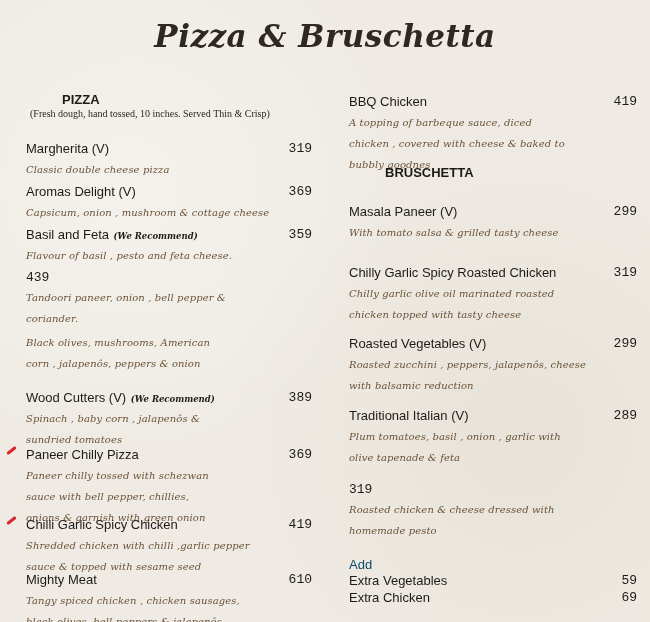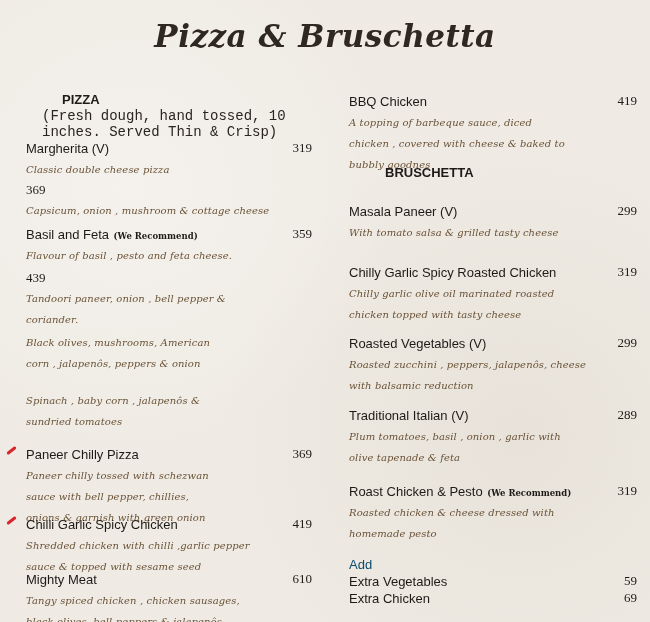--- a/index.html
+++ b/index.html
@@ -19,32 +19,32 @@
       font-size: 31px; color: #2f2721; letter-spacing: 0.5px;
     }
     .col { position: absolute; top: 0; }
     .col-left { left: 26px; width: 286px; }
     .col-right { left: 349px; width: 288px; }
     .section-head {
       position: absolute; left: 0;
       font-family: "Liberation Sans", sans-serif; font-weight: bold; font-size: 13px; color: #1e1a16; margin-left: 36px;
     }
     .section-note {
-      position: absolute; left: 16px; font-size: 14px; color: #2a2520;
-      font-family: Liberation Mono, monospace;
+      position: absolute; left: 4px; font-size: 10px; color: #2a2520;
+      font-family: Liberation Serif, serif;
     }
     .item { position: absolute; left: 0; width: 100%; }
     .item-row { display: flex; justify-content: space-between; align-items: center; }
     .item-name {
       font-family: "Liberation Sans", sans-serif; font-size: 13px; color: #1e1a16; white-space: nowrap;
     }
     .rec {
-      font-family: "DejaVu Serif", serif; font-weight: bold; font-size: 8.5px; color: #1e1a16;
+      font-family: "DejaVu Serif", serif; font-style: italic; font-weight: bold; font-size: 8.5px; color: #1e1a16;
     }
-    .price { font-family: Liberation Serif, serif; font-size: 13px; color: #1e1a16; }
+    .price { font-family: Liberation Mono, monospace; font-size: 13px; color: #1e1a16; }
     .desc {
       font-family: "DejaVu Serif", serif; font-style: italic; font-size: 10px; color: #6a5236;
       line-height: 21px; margin-top: 2px; letter-spacing: 0.1px;
     }
     .chili {
       position: absolute; left: -20px; top: 4px; width: 11px; height: 3px;
       background: #d7262c; border-radius: 2px; transform: rotate(-38deg);
     }
     .add-head { position: absolute; left: 0; font-size: 13px; color: #0c4a6e; }
   </style>
@@ -60,20 +60,21 @@
   <div class="item" style="top:139px; width:286px">
     <div class="item-row">
         <span><span class="item-name">Margherita (V)</span></span>
         <span class="price">319</span>
       </div>
     <div class="desc">Classic double cheese pizza</div>
   </div>
 
   <div class="item" style="top:182px; width:286px">
     <div class="item-row">
+        <span><span class="item-name">Aromas Delight (V)</span></span>
         <span class="price">369</span>
       </div>
     <div class="desc">Capsicum, onion , mushroom &amp; cottage cheese</div>
   </div>
 
   <div class="item" style="top:225px; width:286px">
     <div class="item-row">
         <span><span class="item-name">Basil and Feta</span> <span class="rec">(We Recommend)</span></span>
         <span class="price">359</span>
       </div>
@@ -85,20 +86,24 @@
         <span class="price">439</span>
       </div>
     <div class="desc" style="width:205px">Tandoori paneer, onion , bell pepper &amp; coriander.</div>
   </div>
 
   <div class="item" style="top:330px; width:286px">
     <div class="desc" style="width:200px">Black olives, mushrooms, American corn , jalapenôs, peppers &amp; onion</div>
   </div>
 
   <div class="item" style="top:388px; width:286px">
+    <div class="item-row">
+        <span><span class="item-name">Wood Cutters (V)</span> <span class="rec">(We Recommend)</span></span>
+        <span class="price">389</span>
+      </div>
     <div class="desc" style="width:190px">Spinach , baby corn , jalapenôs &amp; sundried tomatoes</div>
   </div>
 
   <div class="item" style="top:445px; width:286px">
     <span class="chili"></span>
     <div class="item-row">
         <span><span class="item-name">Paneer Chilly Pizza</span></span>
         <span class="price">369</span>
       </div>
     <div class="desc" style="width:200px">Paneer chilly tossed with schezwan sauce with bell pepper, chillies, onions &amp; garnish with green onion</div>
@@ -160,21 +165,20 @@
   <div class="item" style="top:406px; width:288px">
     <div class="item-row">
         <span><span class="item-name">Traditional Italian (V)</span></span>
         <span class="price">289</span>
       </div>
     <div class="desc" style="width:235px">Plum tomatoes, basil , onion , garlic with olive tapenade &amp; feta</div>
   </div>
 
   <div class="item" style="top:482px; width:288px">
     <div class="item-row">
-        <span><span class="item-name">Roast Chicken &amp; Pesto</span> <span class="rec">(We Recommend)</span></span>
         <span class="price">319</span>
       </div>
     <div class="desc" style="width:220px">Roasted chicken &amp; cheese dressed with homemade pesto</div>
   </div>
 
   <div class="add-head" style="top:557px">Add</div>
   <div class="item" style="top:573px; width:288px">
     <div class="item-row">
         <span class="item-name">Extra Vegetables</span>
         <span class="price">59</span>

